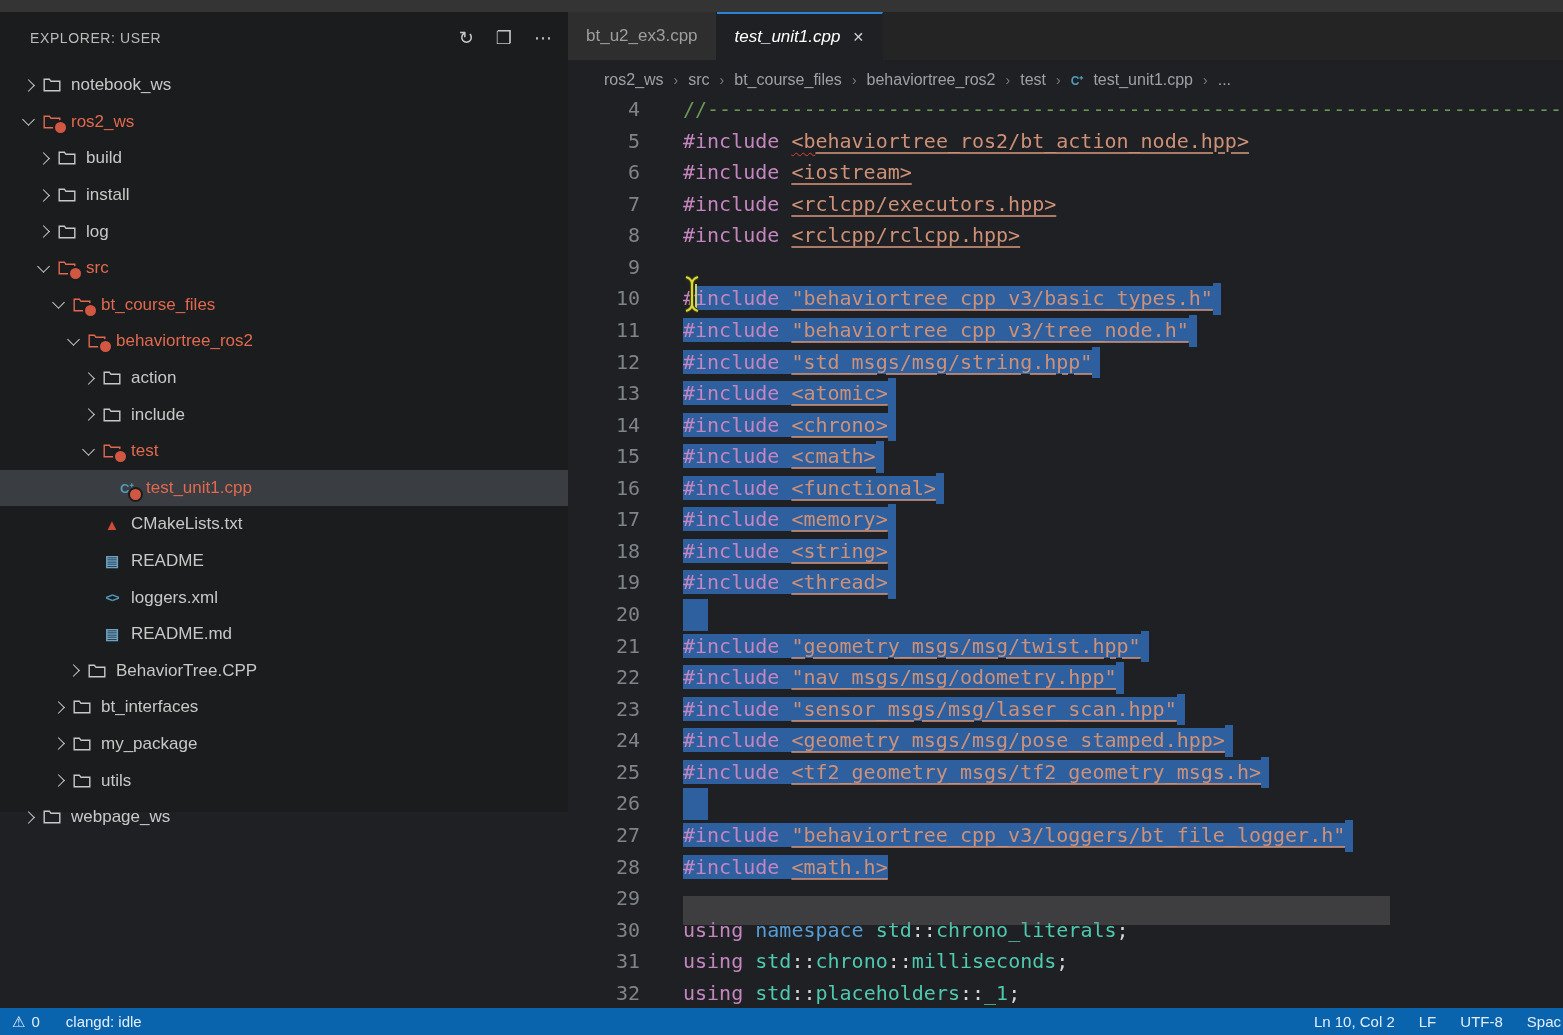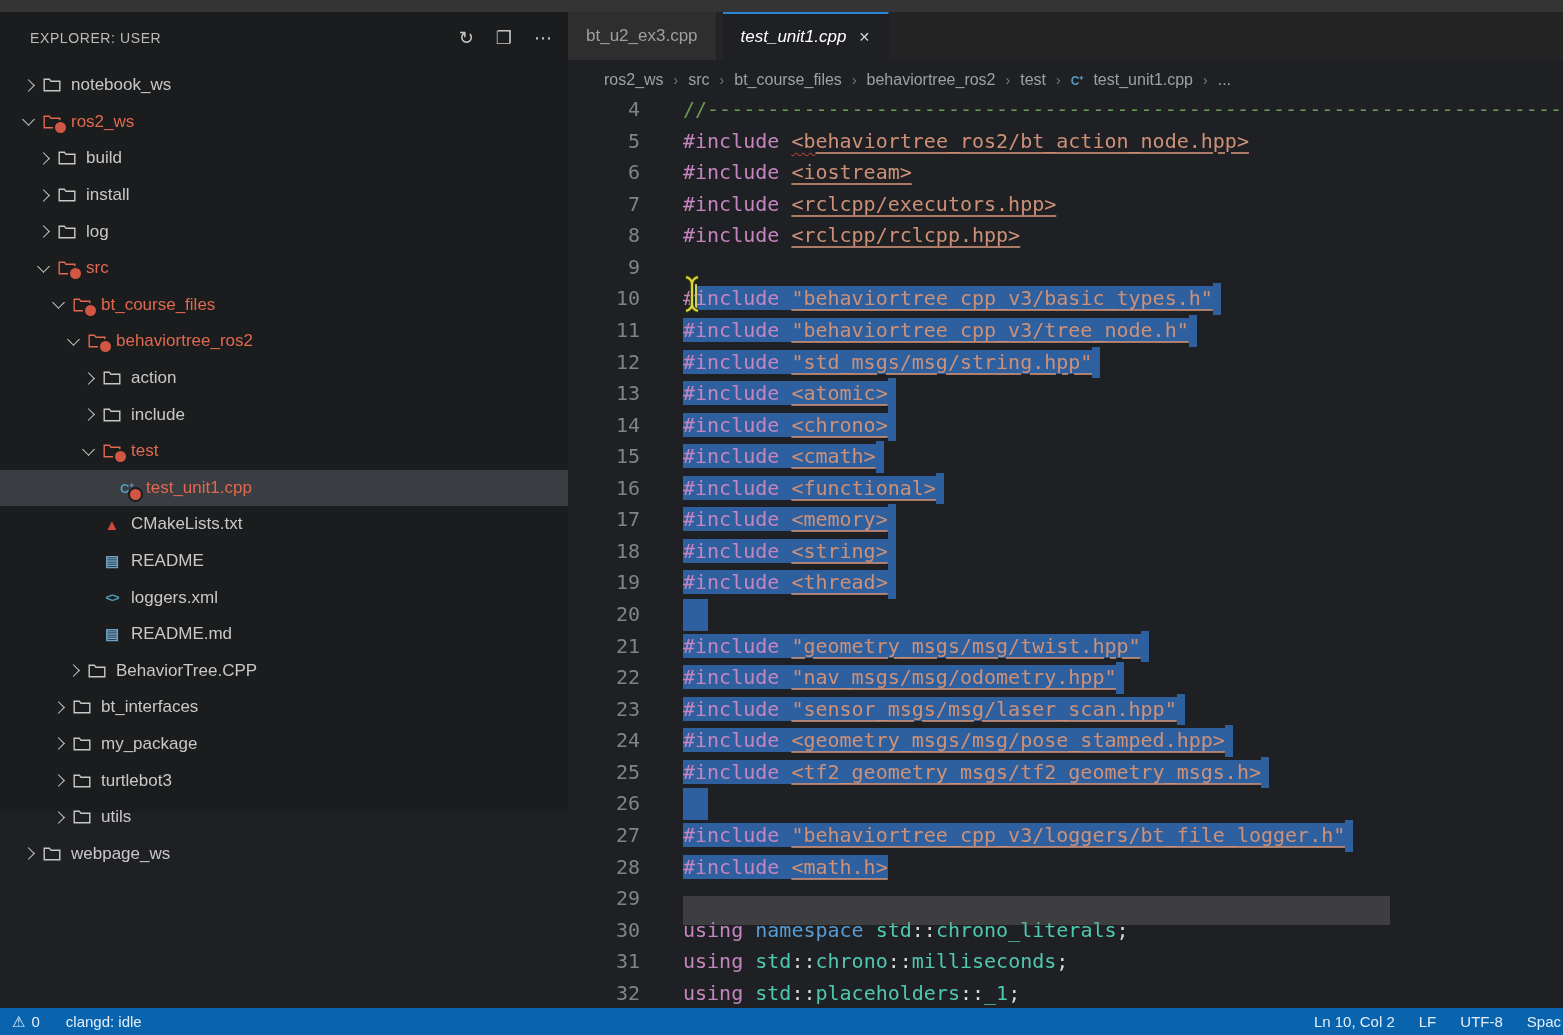--- a/index.html
+++ b/index.html
@@ -26,21 +26,21 @@
   .glyph{font-size:14px;font-weight:bold;}
   .g-cmake{color:#cf4a3a;font-size:15px;}
   .g-doc{color:#6ca2c5;font-size:15px;}
   .g-xml{color:#519aba;font-size:13px;letter-spacing:-1px;}
   .g-cpp{color:#519aba;font-size:13px;}
   .badge{position:absolute;right:-4px;bottom:-5px;width:11px;height:11px;border-radius:50%;
     background:#d25742;border:2px solid #1b1c1d;}
   .tlabel{white-space:nowrap;}
   
   #editor{left:568px;top:12px;width:995px;height:996px;background:#1f2023;}
-  #tabbar{position:absolute;left:0;top:0;width:995px;height:48px;background:#242425;display:flex;gap:6px;}
+  #tabbar{position:absolute;left:0;top:0;width:995px;height:48px;background:#242425;display:flex;}
   .tab{display:flex;align-items:center;gap:12px;padding:0 18px;height:48px;box-sizing:border-box;
     font-size:17px;color:#9f9f9f;background:#2e2e2f;border-right:1px solid #1f2023;cursor:default;}
   .tab.active{background:#1f2023;color:#ffffff;border-top:2.5px solid #2a83d4;}
   .tab.active .tab-label{font-style:italic;}
   .tab-close{font-size:14px;color:#d0d0d0;}
   #breadcrumb{position:absolute;left:0;top:48px;width:995px;height:40px;display:flex;align-items:center;
     gap:10px;padding-left:36px;box-sizing:border-box;font-size:16px;color:#9da0a6;white-space:nowrap;}
   .bc-sep{color:#7a7d82;font-size:14px;}
   .bc-fico{color:#519aba;font-size:12px;font-weight:bold;}
   
@@ -280,31 +280,20 @@
       </div>
       <div class="trow" style="padding-left: 46px;">
         <span class="chev closed">
           <i></i>
         </span>
         <span class="ticon">
           <svg width="18" height="16" viewBox="0 0 18 16">
             <path d="M1.2 2.2h5.2l1.5 2.1h8.9v9.5H1.2z" fill="none" stroke="currentColor" stroke-width="1.4"></path>
           </svg>
         </span>
-        <span class="tlabel">turtlebot3</span>
-      </div>
-      <div class="trow" style="padding-left: 46px;">
-        <span class="chev closed">
-          <i></i>
-        </span>
-        <span class="ticon">
-          <svg width="18" height="16" viewBox="0 0 18 16">
-            <path d="M1.2 2.2h5.2l1.5 2.1h8.9v9.5H1.2z" fill="none" stroke="currentColor" stroke-width="1.4"></path>
-          </svg>
-        </span>
         <span class="tlabel">utils</span>
       </div>
       <div class="trow" style="padding-left: 16px;">
         <span class="chev closed">
           <i></i>
         </span>
         <span class="ticon">
           <svg width="18" height="16" viewBox="0 0 18 16">
             <path d="M1.2 2.2h5.2l1.5 2.1h8.9v9.5H1.2z" fill="none" stroke="currentColor" stroke-width="1.4"></path>
           </svg>

